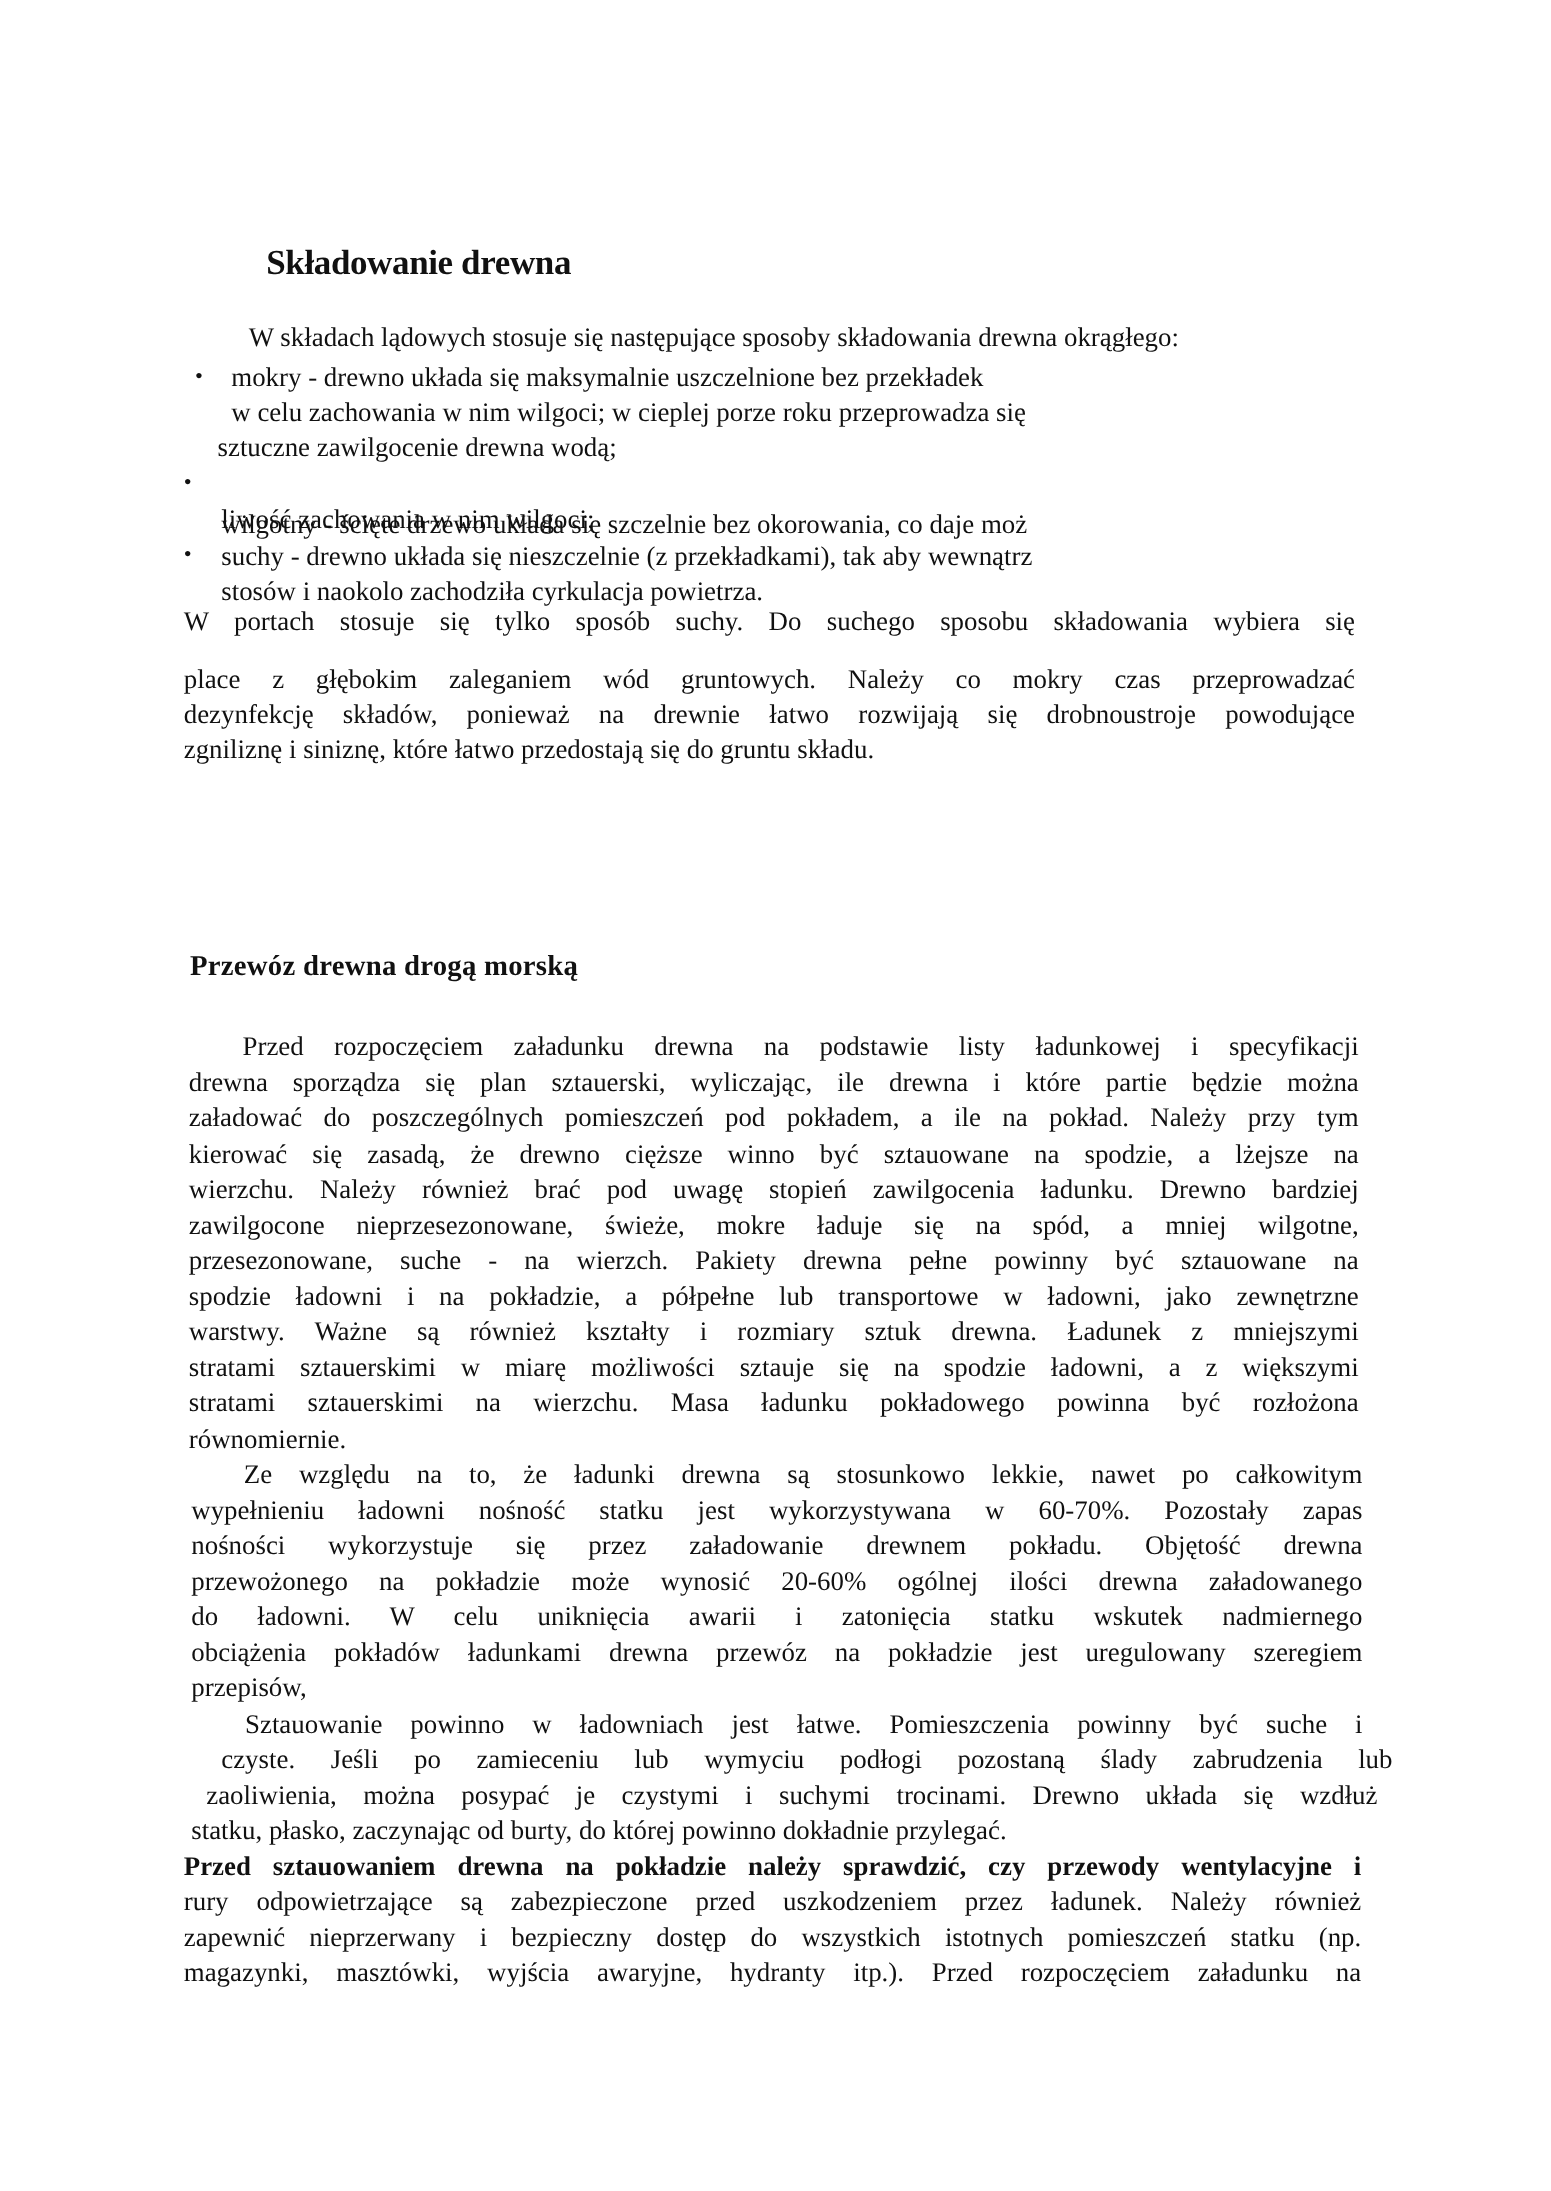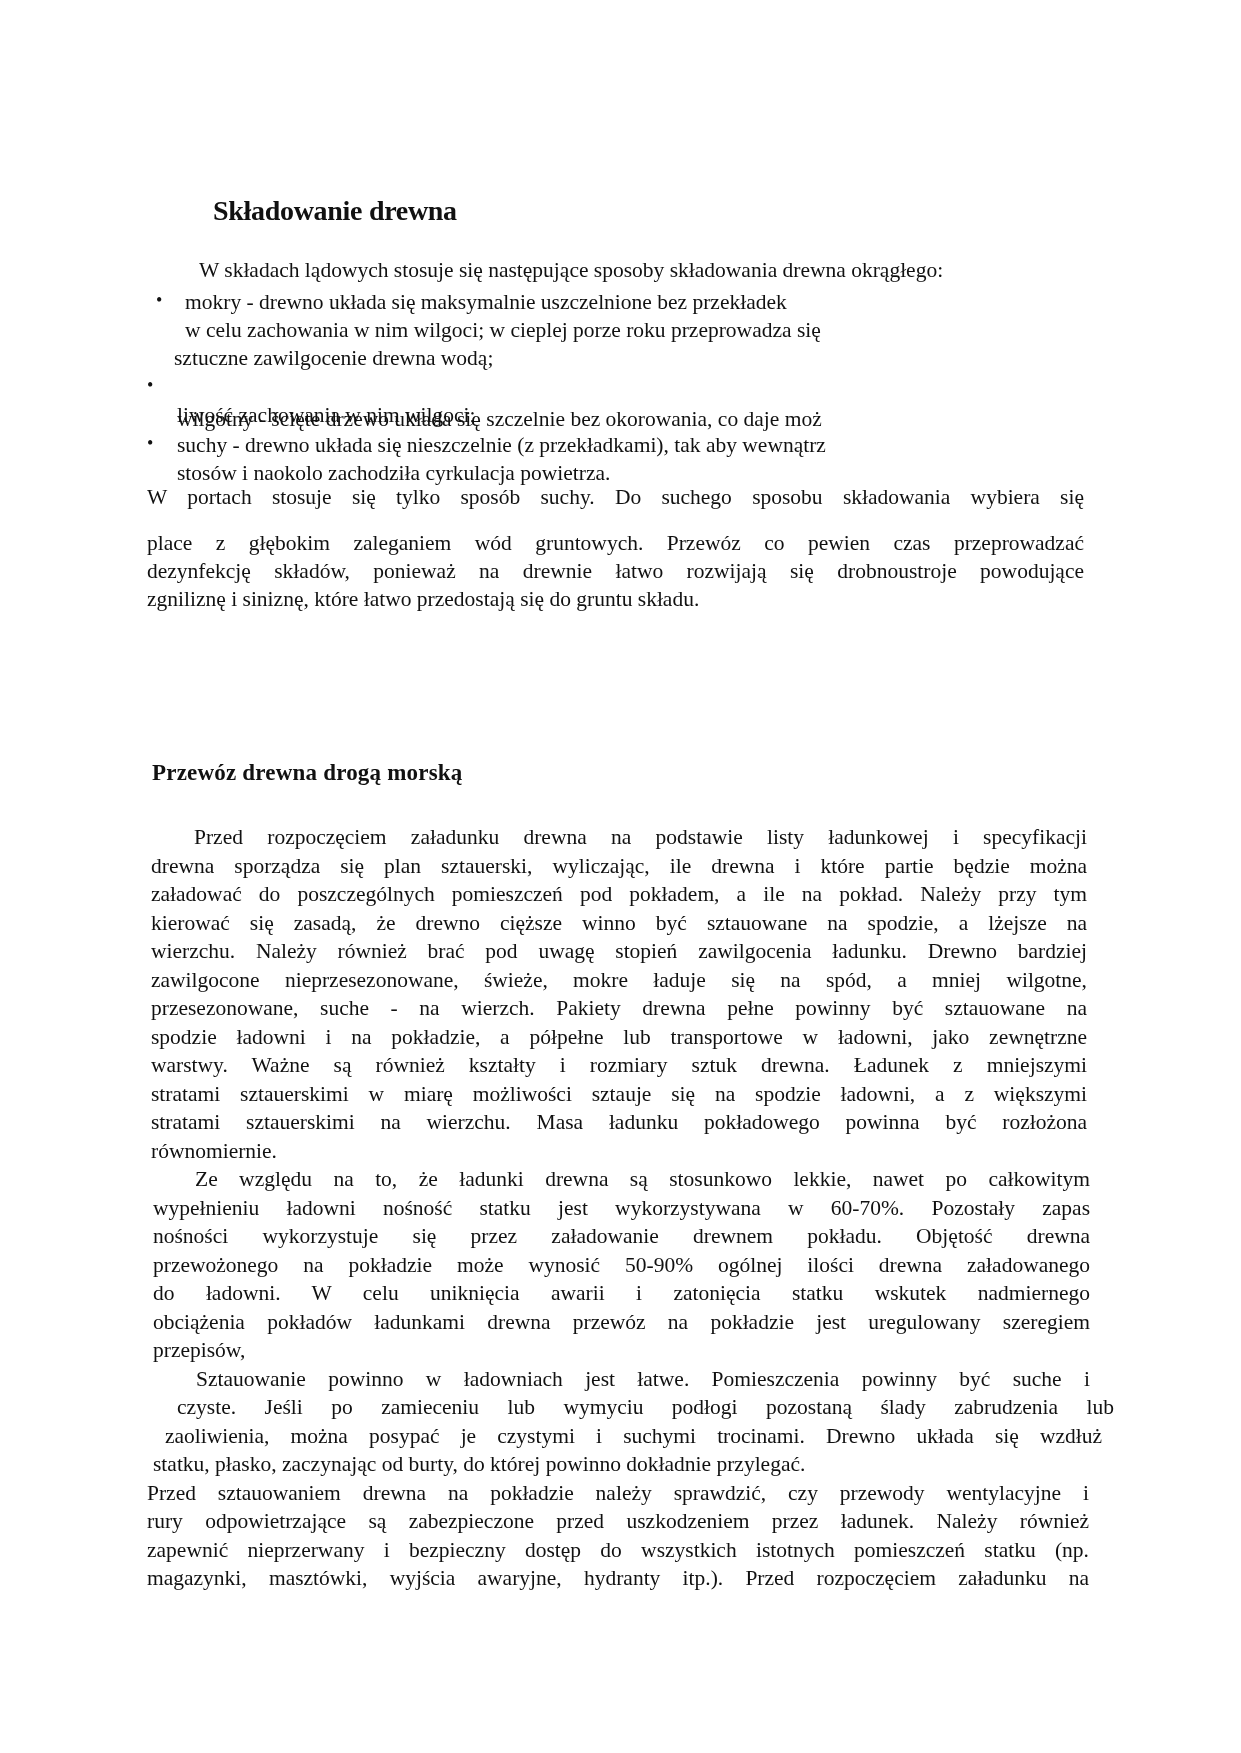--- a/index.html
+++ b/index.html
@@ -26,21 +26,21 @@
 
 <div class="abs bullet" style="left:147px; top:375px;">•</div>
 <div class="abs line" style="left:177px; top:373px;margin-top:32px;">wilgotny - ścięte drzewo układa się szczelnie bez okorowania, co daje moż</div>
 <div class="abs line" style="left:177px; top:401px;">liwość zachowania w nim wilgoci;</div>
 
 <div class="abs bullet" style="left:147px; top:433px;">•</div>
 <div class="abs line" style="left:177px; top:431px;">suchy - drewno układa się nieszczelnie (z przekładkami), tak aby wewnątrz</div>
 <div class="abs line" style="left:177px; top:459px;">stosów i naokolo zachodziła cyrkulacja powietrza.</div>
 
 <div class="abs line just" style="left:147px; top:483px; width:937px;">W portach stosuje się tylko sposób suchy. Do suchego sposobu składowania wybiera się</div>
-<div class="abs line just" style="left:147px; top:529px; width:937px;">place z głębokim zaleganiem wód gruntowych. Przewóz co pewien czas przeprowadzać</div>
+<div class="abs line just" style="left:147px; top:529px; width:937px;">place z głębokim zaleganiem wód gruntowych. Należy co mokry czas przeprowadzać</div>
 <div class="abs line just" style="left:147px; top:557px; width:937px;">dezynfekcję składów, ponieważ na drewnie łatwo rozwijają się drobnoustroje powodujące</div>
 <div class="abs line" style="left:147px; top:585px;">zgniliznę i siniznę, które łatwo przedostają się do gruntu składu.</div>
 
 <div class="abs h2" style="left:152px; top:760px;">Przewóz drewna drogą morską</div>
 
 <div class="abs line just" style="left:194px; top:823px; width:893px;">Przed rozpoczęciem załadunku drewna na podstawie listy ładunkowej i specyfikacji</div>
 <div class="abs line just" style="left:151px; top:852px; width:936px;">drewna sporządza się plan sztauerski, wyliczając, ile drewna i które partie będzie można</div>
 <div class="abs line just" style="left:151px; top:880px; width:936px;">załadować do poszczególnych pomieszczeń pod pokładem, a ile na pokład. Należy przy tym</div>
 <div class="abs line just" style="left:151px; top:909px; width:936px;">kierować się zasadą, że drewno cięższe winno być sztauowane na spodzie, a lżejsze na</div>
 <div class="abs line just" style="left:151px; top:937px; width:936px;">wierzchu. Należy również brać pod uwagę stopień zawilgocenia ładunku. Drewno bardziej</div>
@@ -48,26 +48,26 @@
 <div class="abs line just" style="left:151px; top:994px; width:936px;">przesezonowane, suche - na wierzch. Pakiety drewna pełne powinny być sztauowane na</div>
 <div class="abs line just" style="left:151px; top:1023px; width:936px;">spodzie ładowni i na pokładzie, a półpełne lub transportowe w ładowni, jako zewnętrzne</div>
 <div class="abs line just" style="left:151px; top:1051px; width:936px;">warstwy. Ważne są również kształty i rozmiary sztuk drewna. Ładunek z mniejszymi</div>
 <div class="abs line just" style="left:151px; top:1080px; width:936px;">stratami sztauerskimi w miarę możliwości sztauje się na spodzie ładowni, a z większymi</div>
 <div class="abs line just" style="left:151px; top:1108px; width:936px;">stratami sztauerskimi na wierzchu. Masa ładunku pokładowego powinna być rozłożona</div>
 <div class="abs line" style="left:151px; top:1137px;">równomiernie.</div>
 
 <div class="abs line just" style="left:195px; top:1165px; width:895px;">Ze względu na to, że ładunki drewna są stosunkowo lekkie, nawet po całkowitym</div>
 <div class="abs line just" style="left:153px; top:1194px; width:937px;">wypełnieniu ładowni nośność statku jest wykorzystywana w 60-70%. Pozostały zapas</div>
 <div class="abs line just" style="left:153px; top:1222px; width:937px;">nośności wykorzystuje się przez załadowanie drewnem pokładu. Objętość drewna</div>
-<div class="abs line just" style="left:153px; top:1251px; width:937px;">przewożonego na pokładzie może wynosić 50-90% ogólnej ilości drewna załadowanego</div>
+<div class="abs line just" style="left:153px; top:1251px; width:937px;">przewożonego na pokładzie może wynosić 20-60% ogólnej ilości drewna załadowanego</div>
 <div class="abs line just" style="left:153px; top:1279px; width:937px;">do ładowni. W celu uniknięcia awarii i zatonięcia statku wskutek nadmiernego</div>
 <div class="abs line just" style="left:153px; top:1308px; width:937px;">obciążenia pokładów ładunkami drewna przewóz na pokładzie jest uregulowany szeregiem</div>
 <div class="abs line" style="left:153px; top:1336px;">przepisów,</div>
 
 <div class="abs line just" style="left:196px; top:1365px; width:894px;">Sztauowanie powinno w ładowniach jest łatwe. Pomieszczenia powinny być suche i</div>
 <div class="abs line just" style="left:153px; top:1393px; width:937px;margin-left:24px;">czyste. Jeśli po zamieceniu lub wymyciu podłogi pozostaną ślady zabrudzenia lub</div>
 <div class="abs line just" style="left:153px; top:1422px; width:937px;margin-left:12px;">zaoliwienia, można posypać je czystymi i suchymi trocinami. Drewno układa się wzdłuż</div>
 <div class="abs line" style="left:153px; top:1450px;">statku, płasko, zaczynając od burty, do której powinno dokładnie przylegać.</div>
 
-<div class="abs line just" style="left:147px; top:1479px; width:942px;">Przed sztauowaniem drewna na pokładzie należy sprawdzić, czy przewody wentylacyjne i</div>
+<div class="abs line just" style="left:147px; top:1479px; width:942px;font-weight:bold;">Przed sztauowaniem drewna na pokładzie należy sprawdzić, czy przewody wentylacyjne i</div>
 <div class="abs line just" style="left:147px; top:1507px; width:942px;">rury odpowietrzające są zabezpieczone przed uszkodzeniem przez ładunek. Należy również</div>
 <div class="abs line just" style="left:147px; top:1536px; width:942px;">zapewnić nieprzerwany i bezpieczny dostęp do wszystkich istotnych pomieszczeń statku (np.</div>
 <div class="abs line just" style="left:147px; top:1564px; width:942px;">magazynki, masztówki, wyjścia awaryjne, hydranty itp.). Przed rozpoczęciem załadunku na</div>
 
 </body></html>

